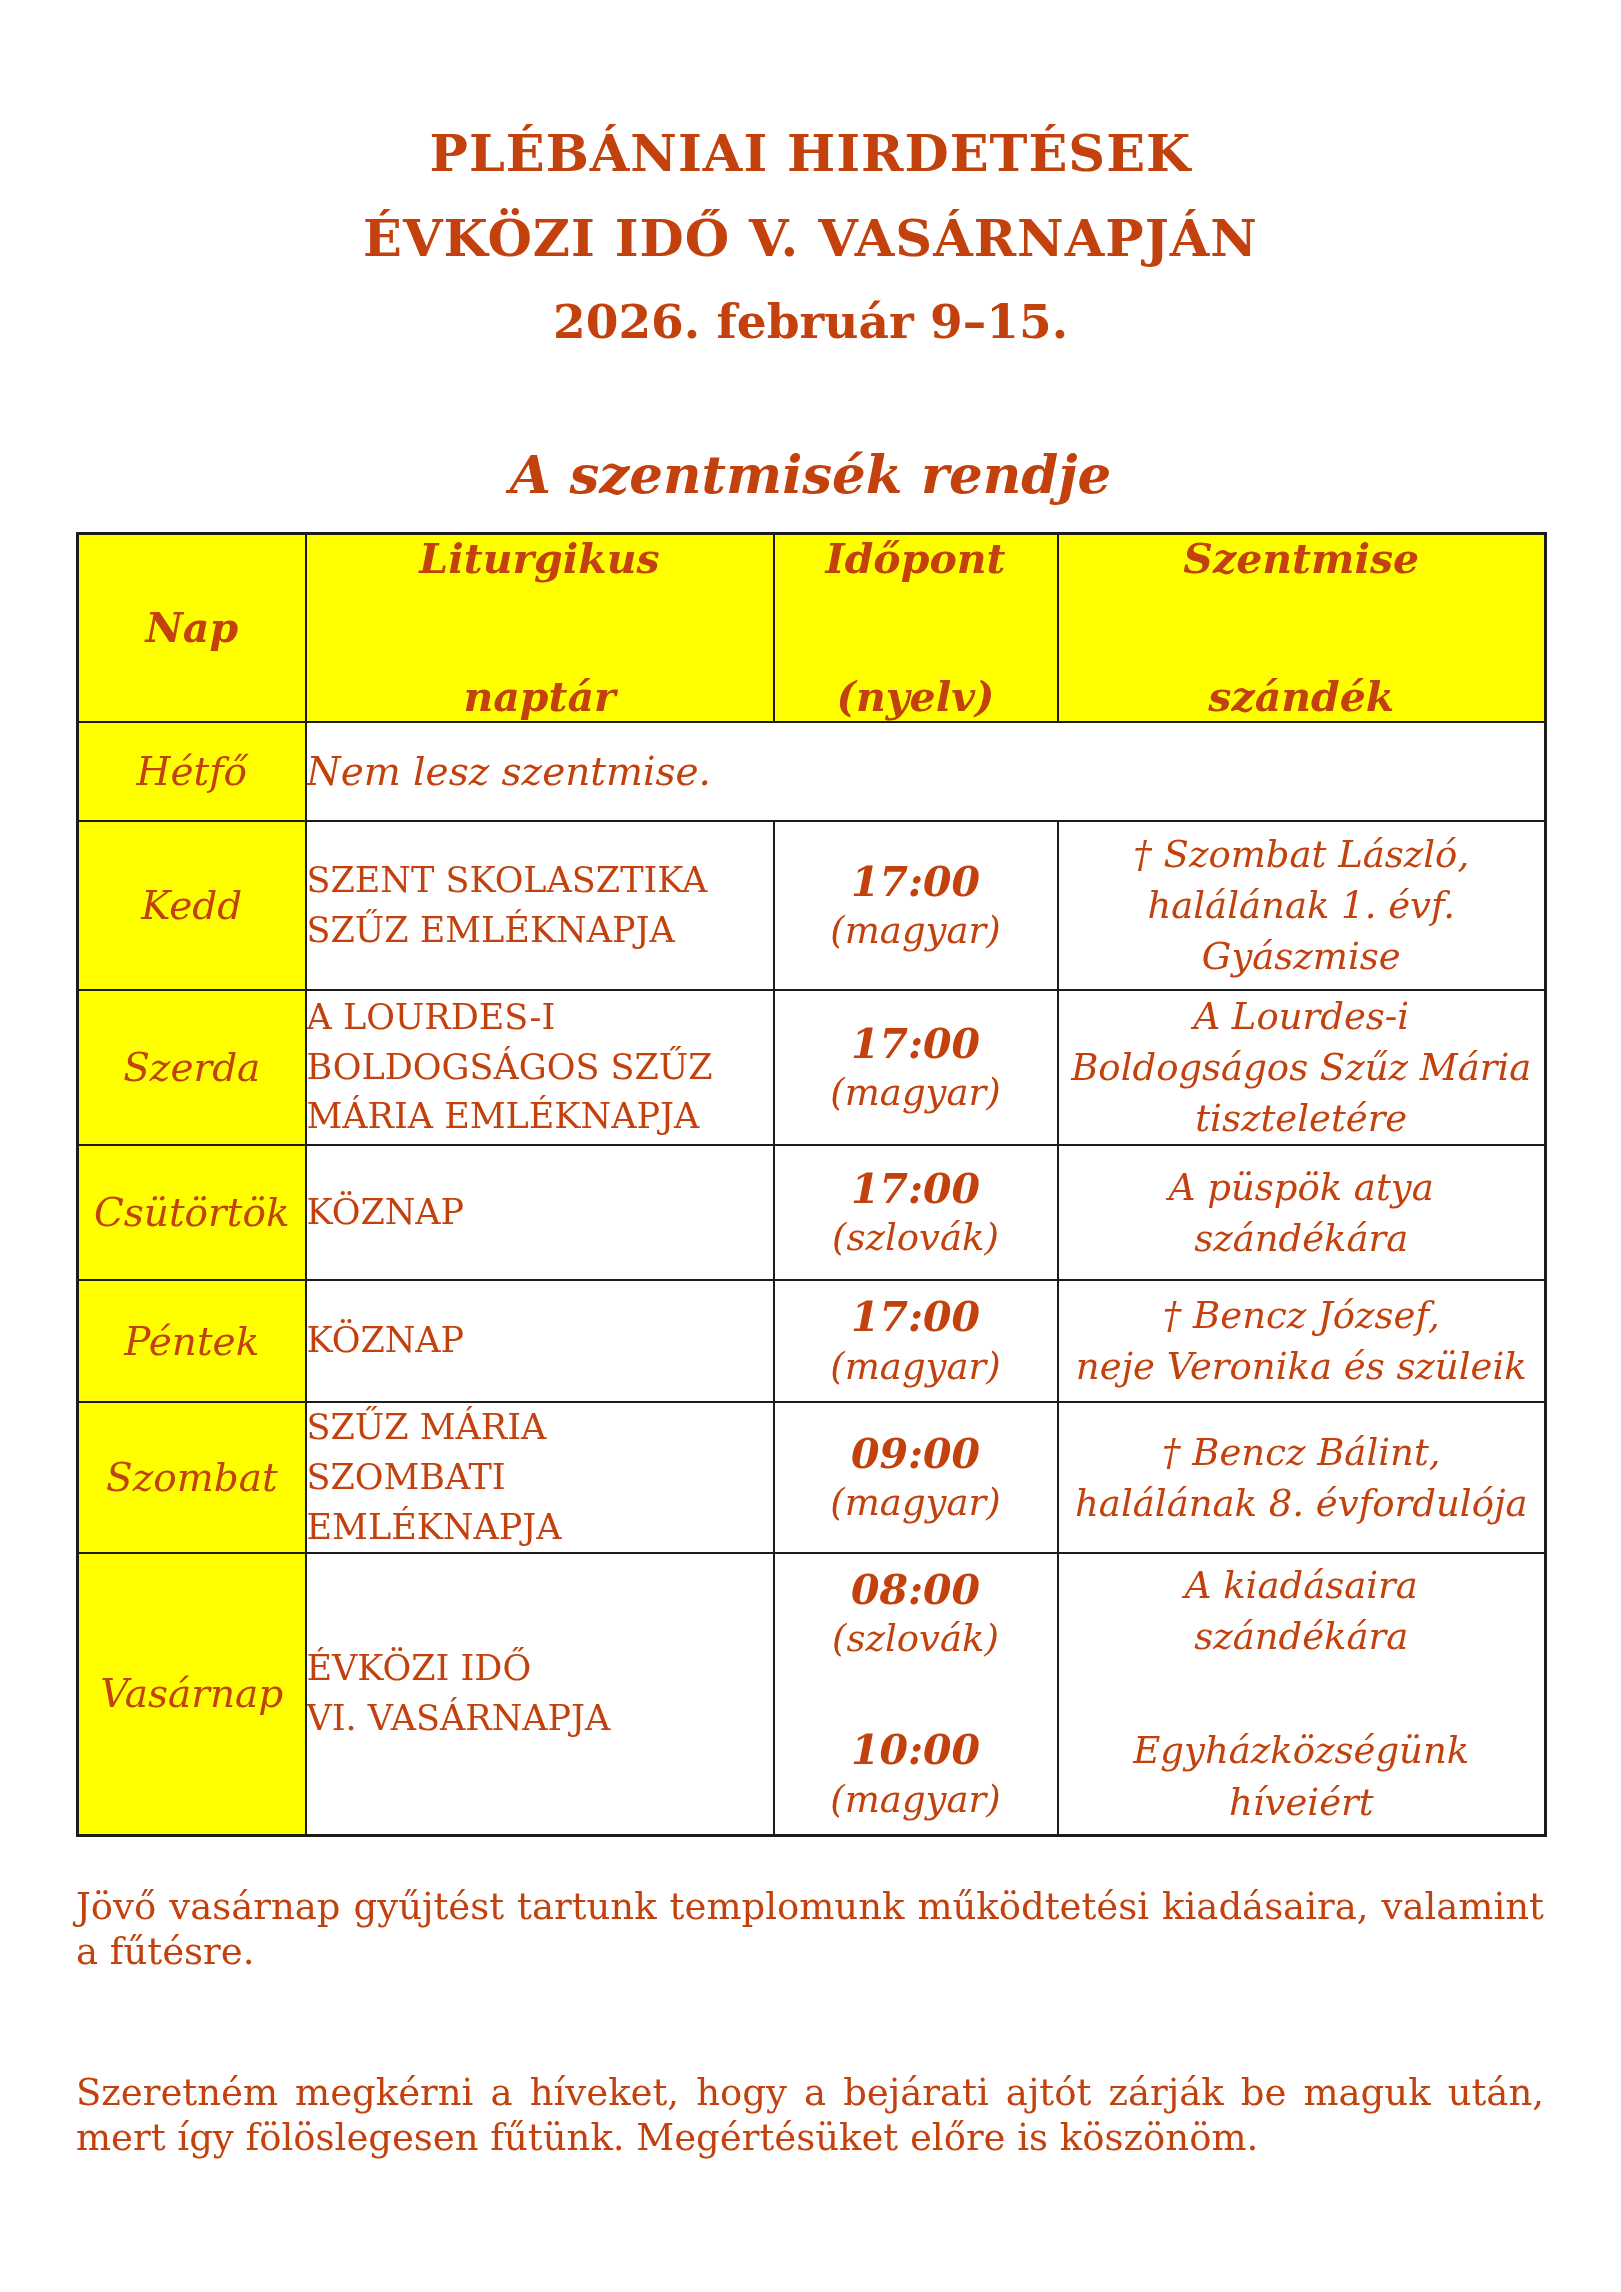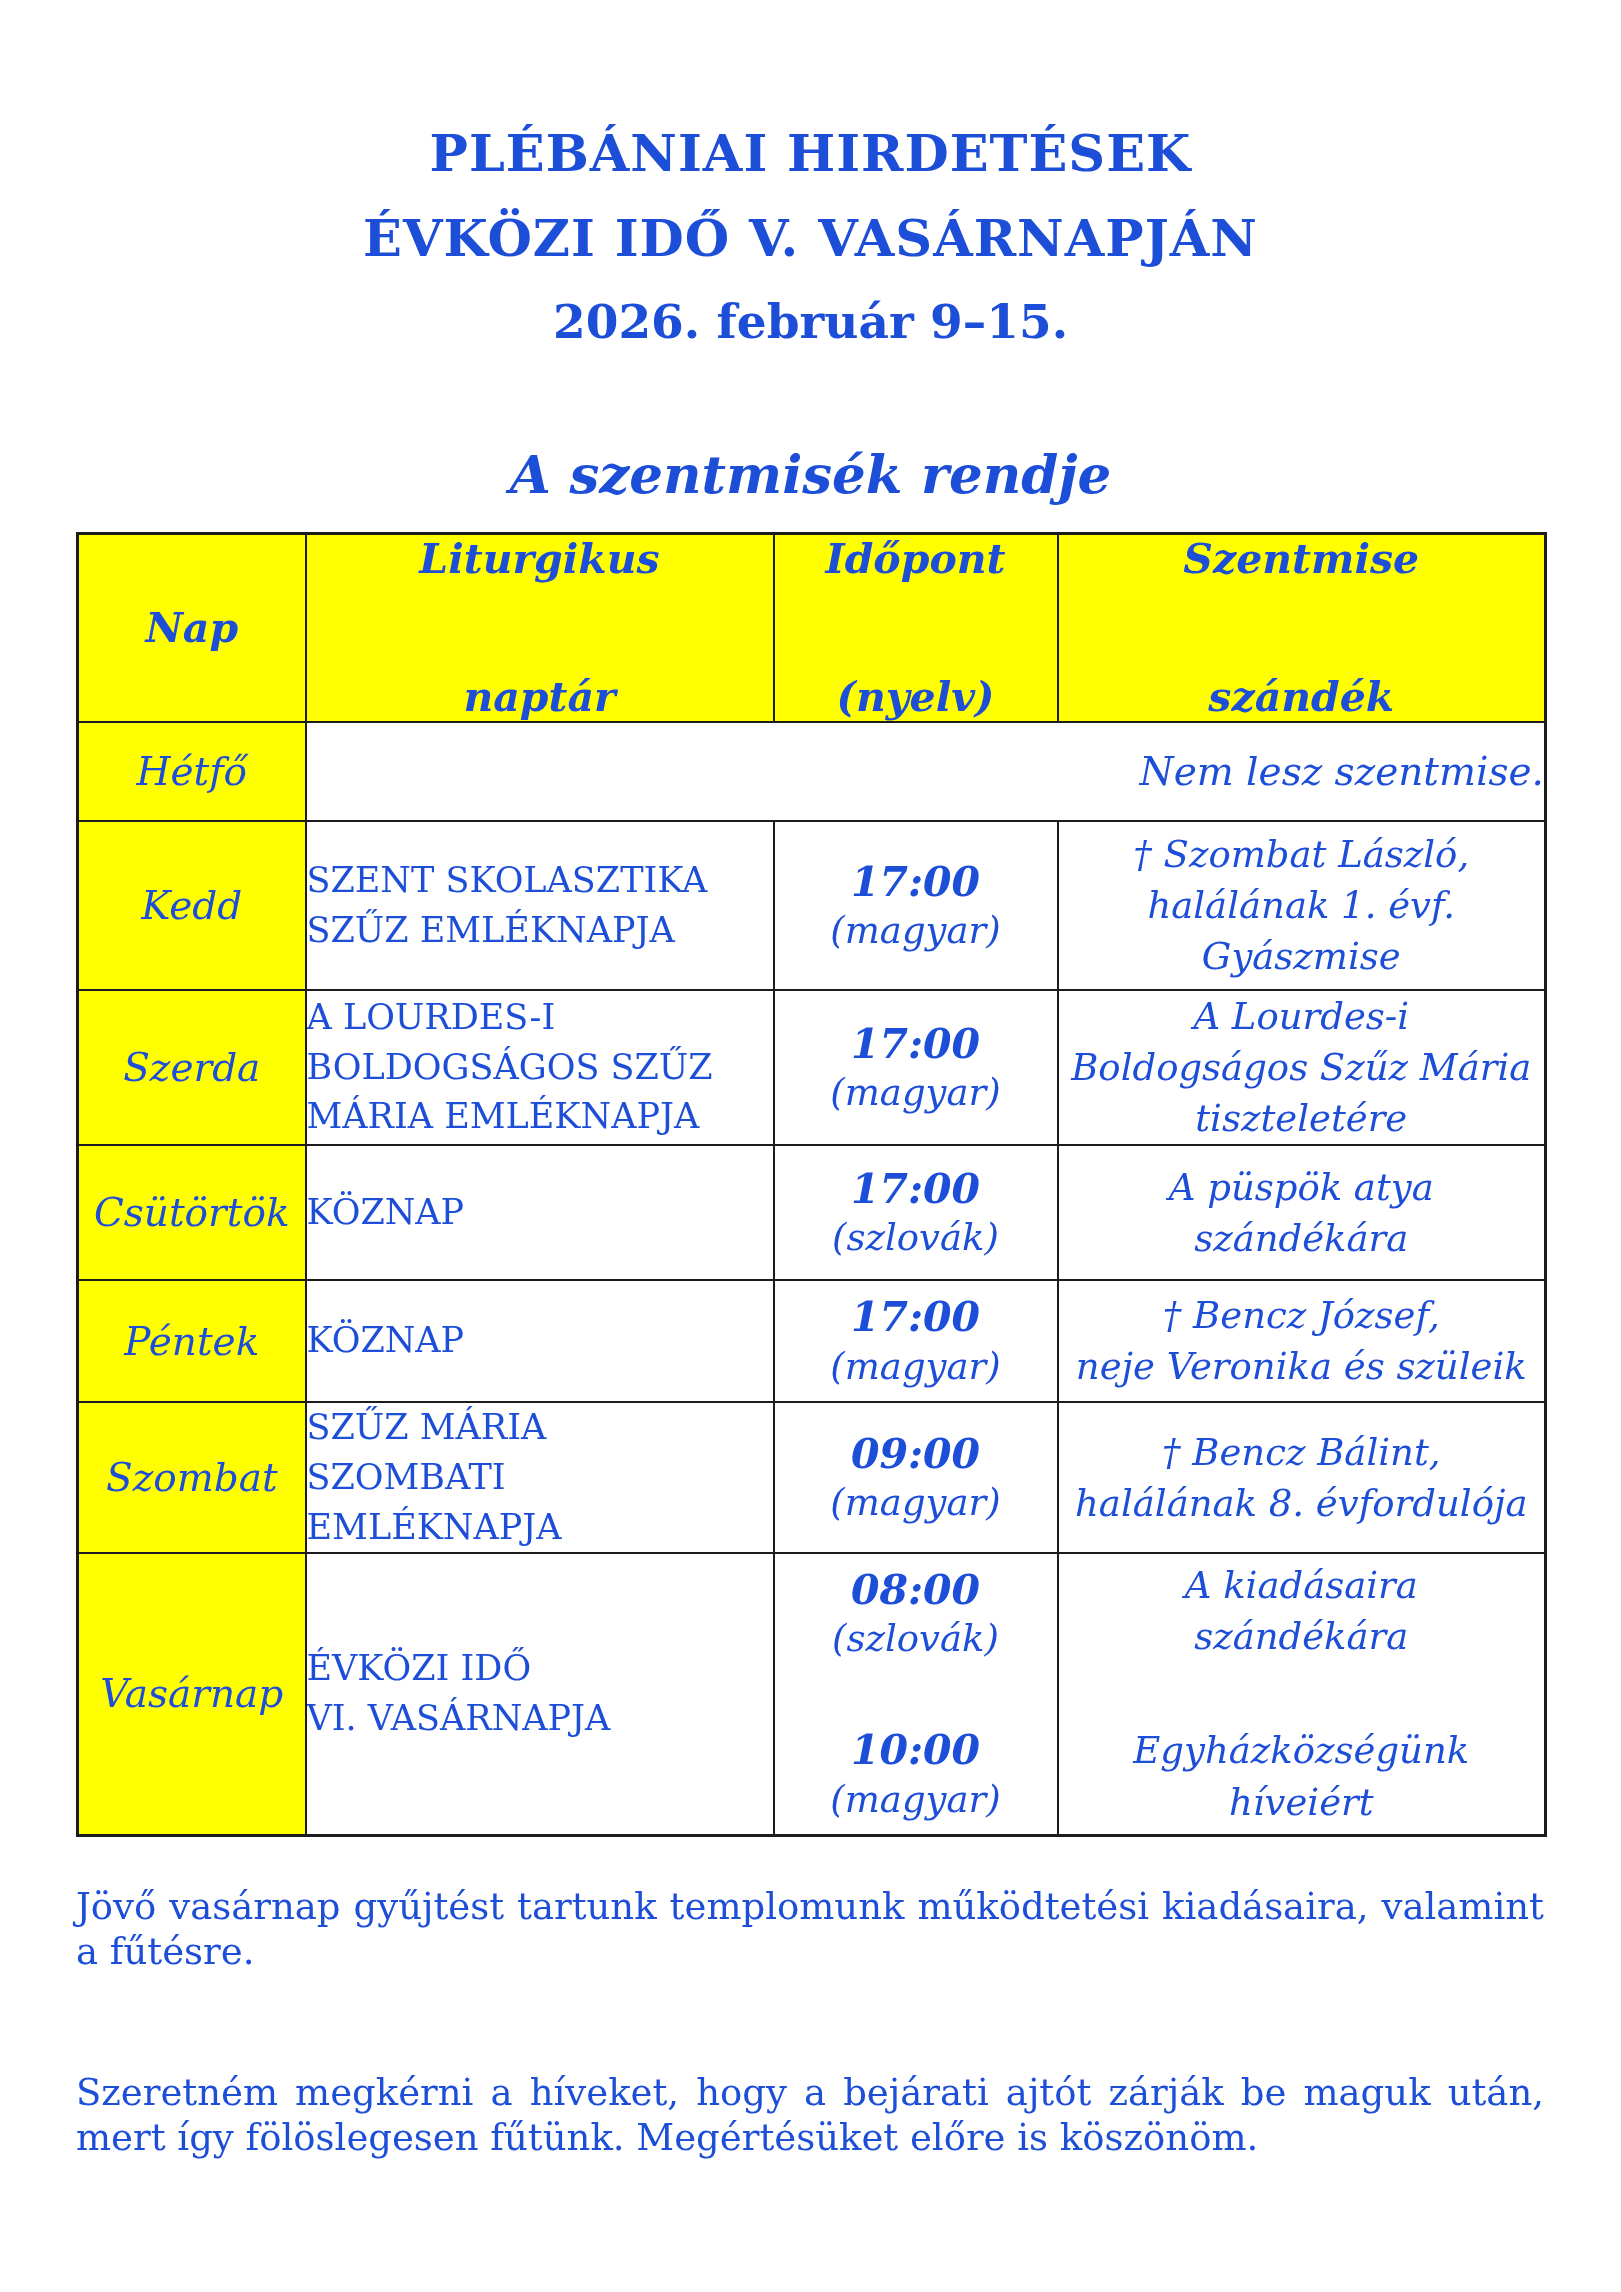--- a/index.html
+++ b/index.html
@@ -5,21 +5,21 @@
   html, body {
     margin: 0;
     padding: 0;
     background: #ffffff;
   }
   .page {
     position: relative;
     width: 1621px;
     height: 2293px;
     background: #ffffff;
-    color: #1d4ed8;
+    color: #c2410c;
     font-family: "DejaVu Serif", "Liberation Serif", serif;
     overflow: hidden;
   }
   .center-line {
     position: absolute;
     left: 0;
     width: 100%;
     text-align: center;
     white-space: nowrap;
   }
@@ -84,21 +84,21 @@
     background: #FFFF00;
     font-weight: normal;
     font-style: italic;
     font-size: 39px;
     text-align: center;
     vertical-align: middle;
   }
   .note-cell {
     font-style: italic;
     font-size: 39px;
-    text-align: right;
+    text-align: left;
     vertical-align: middle;
     background: #ffffff;
   }
   .cal-cell {
     font-size: 35px;
     vertical-align: middle;
     line-height: 1.42;
     background: #ffffff;
   }
   .time-cell {

